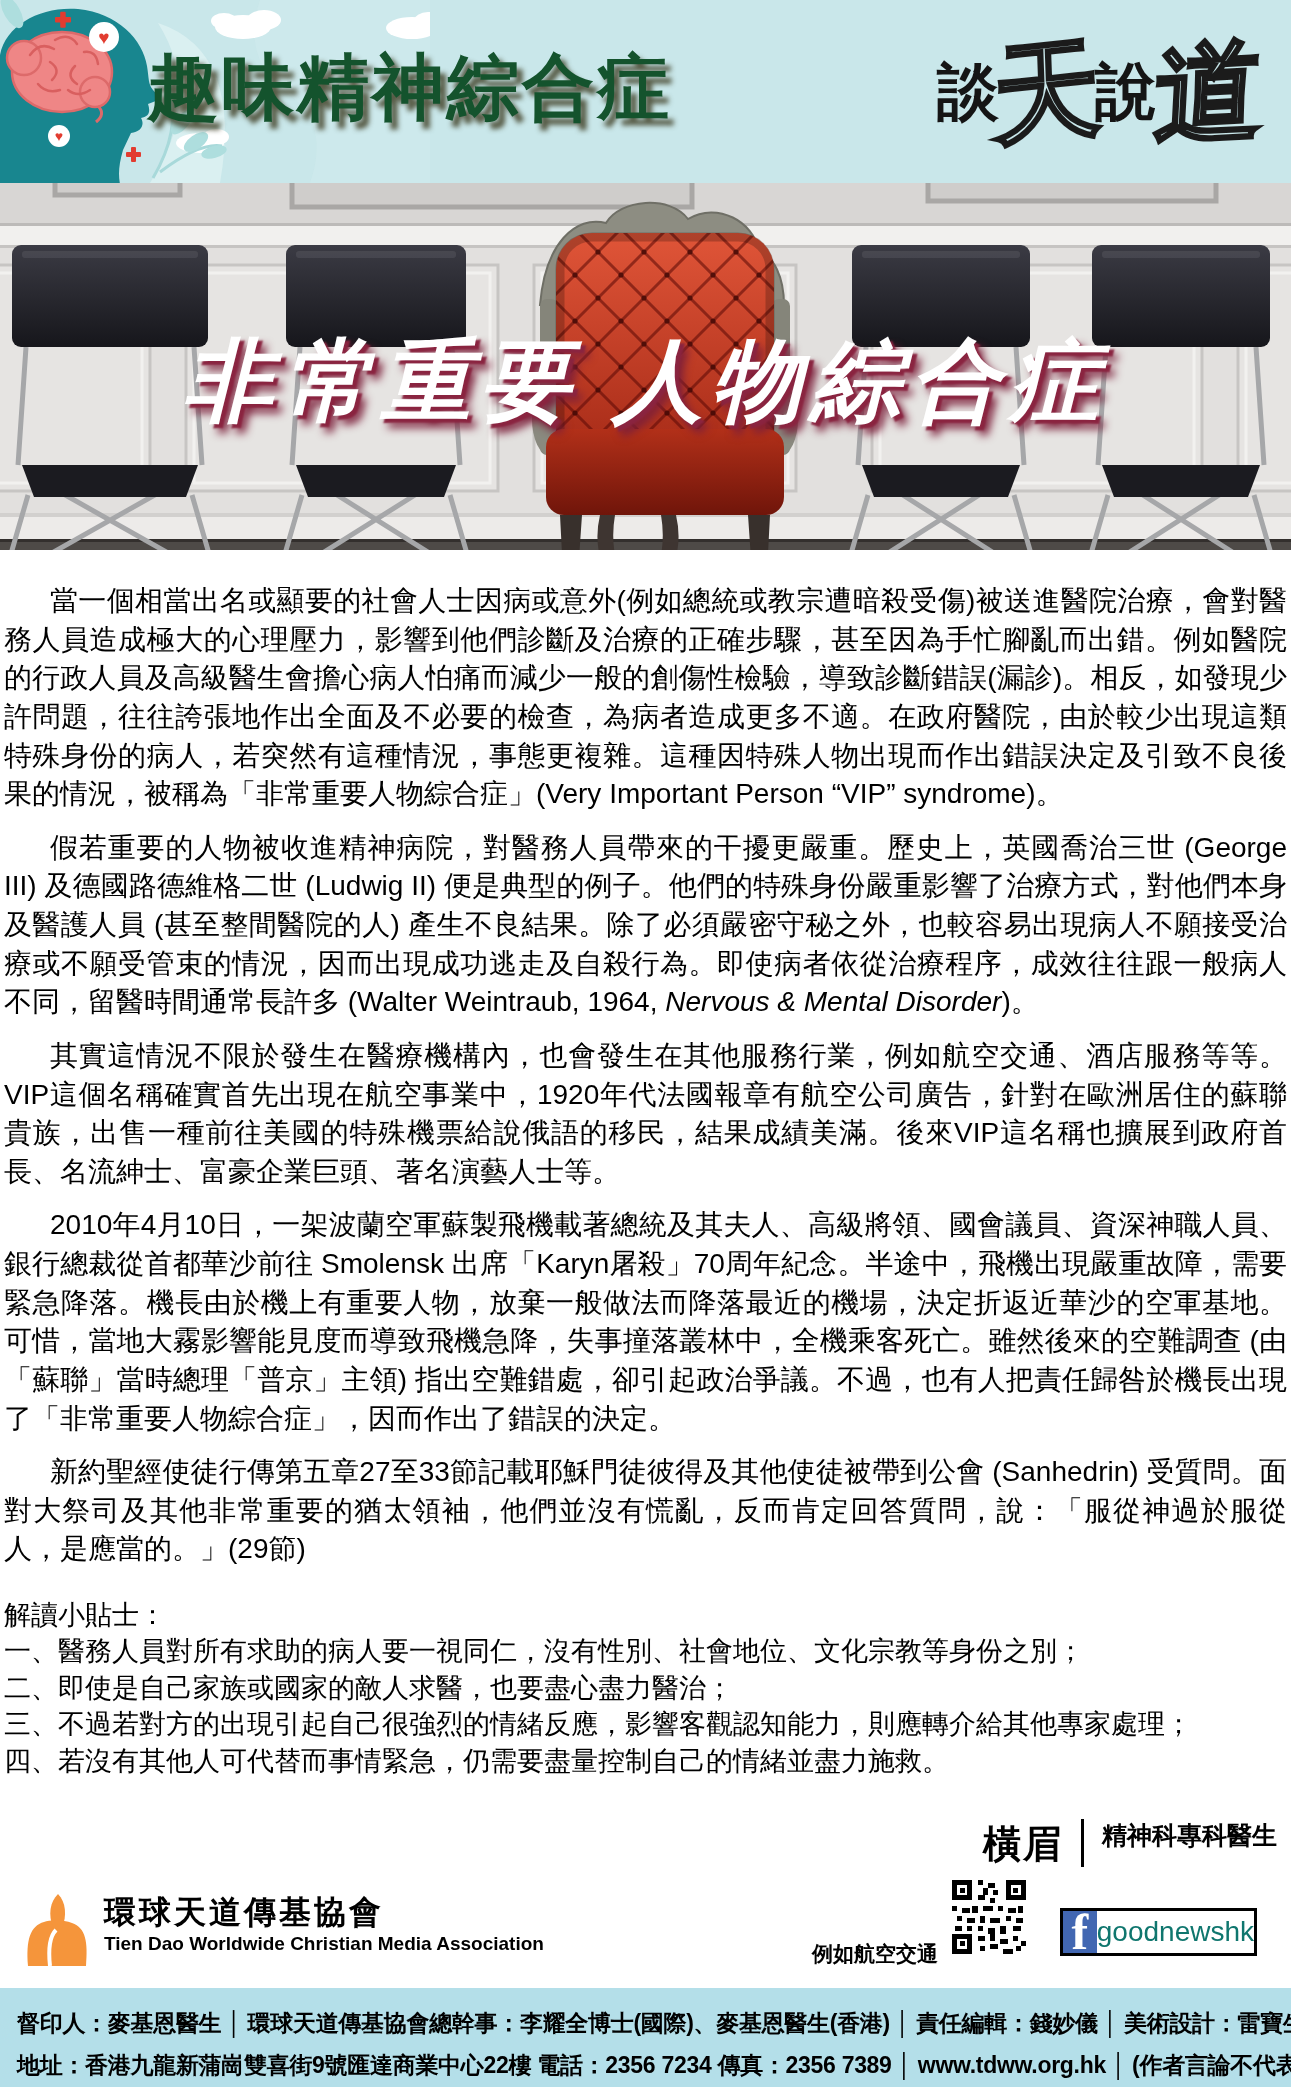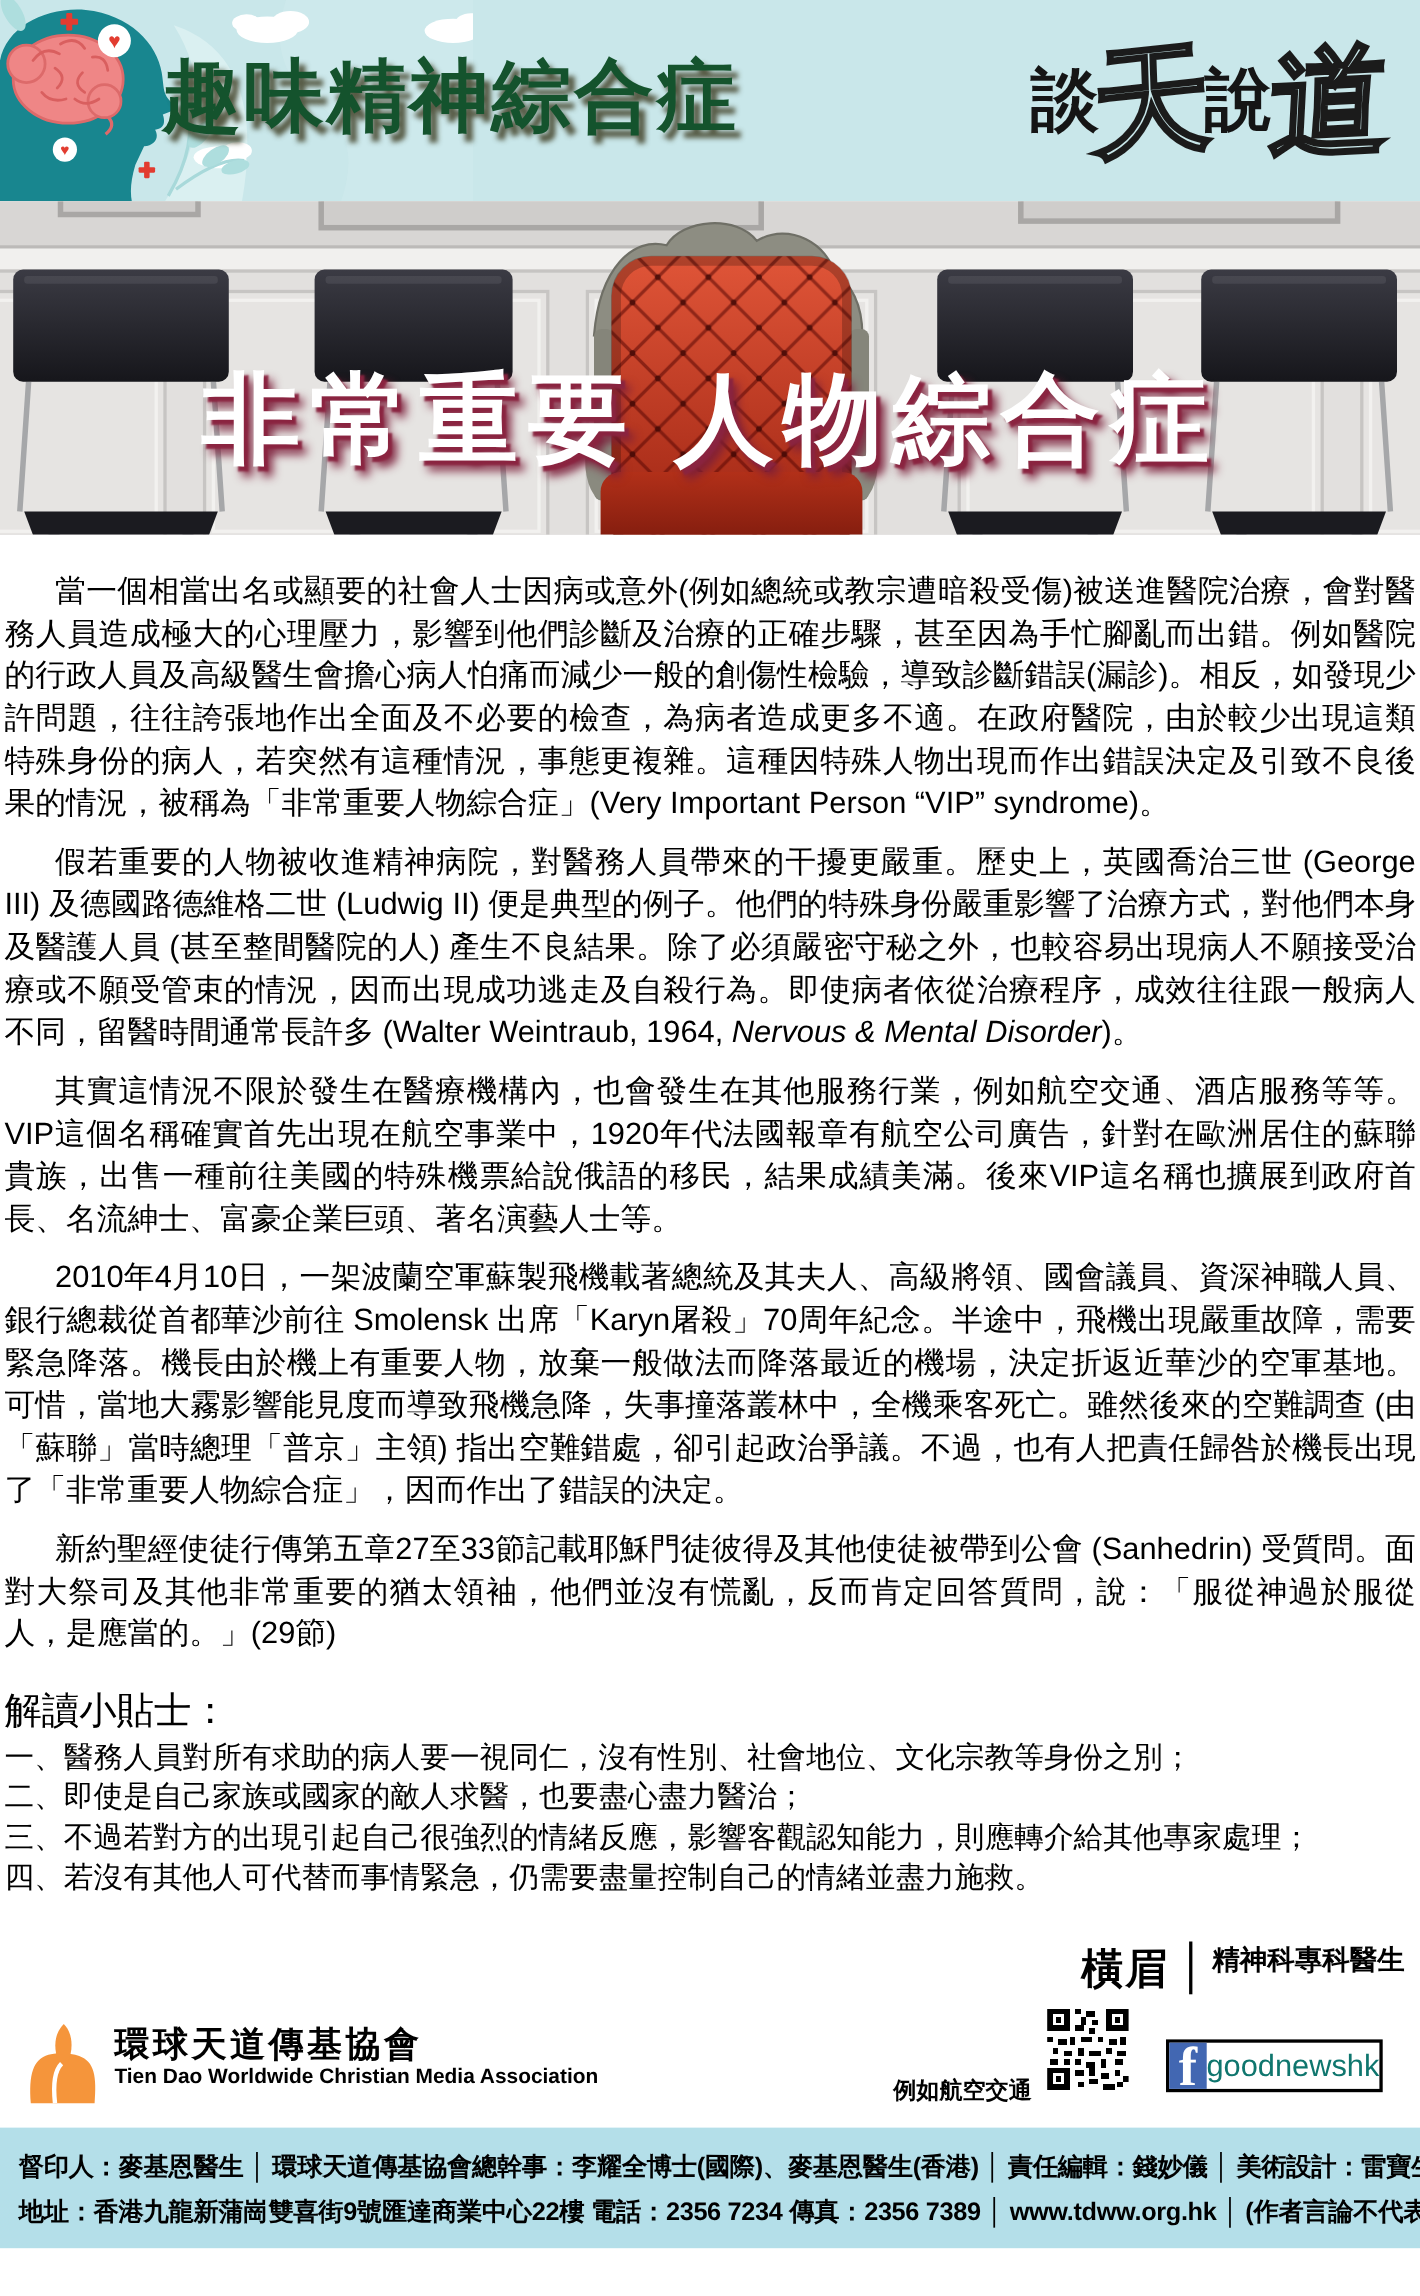--- a/index.html
+++ b/index.html
@@ -10,32 +10,32 @@
   .header-illo{position:absolute;left:0;top:0;}
   .header-title{position:absolute;left:147px;top:40px;font-size:72px;font-weight:800;
     color:#14532d;letter-spacing:3px;text-shadow:6px 7px 5px rgba(66,66,40,.85);white-space:nowrap;}
   .brand-logo{position:absolute;right:34px;top:0;height:183px;display:flex;align-items:center;}
   .logo-solid{font-size:62px;font-weight:900;color:#151515;line-height:1;}
   .logo-outline{font-size:108px;font-weight:700;line-height:1;color:transparent;
     -webkit-text-stroke:3px #1b1b1b;transform:rotate(-6deg) skewX(-4deg);margin:0 -6px;}
   .logo-outline.second{transform:rotate(-3deg) skewX(-6deg);margin-left:-2px;}
 
   
-  .hero{position:relative;height:303px;overflow:hidden;background:#dad8d6;}
+  .hero{position:relative;height:367px;overflow:hidden;background:#dad8d6;font-style:italic;}
   .hero svg{display:block;}
   .hero-title{position:absolute;left:0;right:0;top:138px;text-align:center;
     font-size:90px;font-weight:900;color:#ffffff;letter-spacing:9px;white-space:nowrap;
     text-shadow:4px 4px 2px #8a2440,8px 9px 9px #7c1f3a;}
 
   
   .content{background:#fff;padding:32px 4px 0;}
   .content p{margin:0 0 15px;font-size:28px;line-height:1.38;text-align:justify;text-indent:46px;}
   .content p .it{font-style:italic;}
   .tips{margin-top:28px;}
-  .tips-title{font-size:34px;line-height:1.35;margin-top:19px;}
+  .tips-title{font-size:27px;line-height:1.35;margin-top:19px;}
   .tip-line{font-size:27px;line-height:1.35;}
   .byline{display:flex;justify-content:flex-end;gap:18px;margin:40px 10px 0 0;}
   .byline-author{font-size:38px;font-weight:800;letter-spacing:2px;}
   .byline-sep{width:3px;height:48px;background:#000;}
   .byline-role{font-size:25px;font-weight:700;}
 
   
   .footer{position:relative;height:118px;background:#fff;}
   .org-logo{position:absolute;left:20px;top:22px;}
   .org-text{position:absolute;left:104px;top:26px;}

